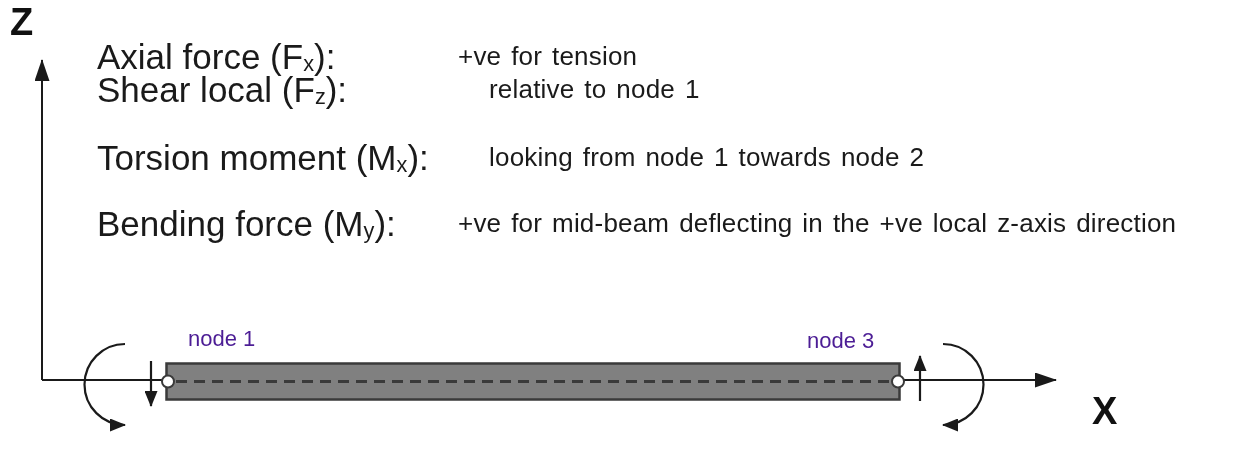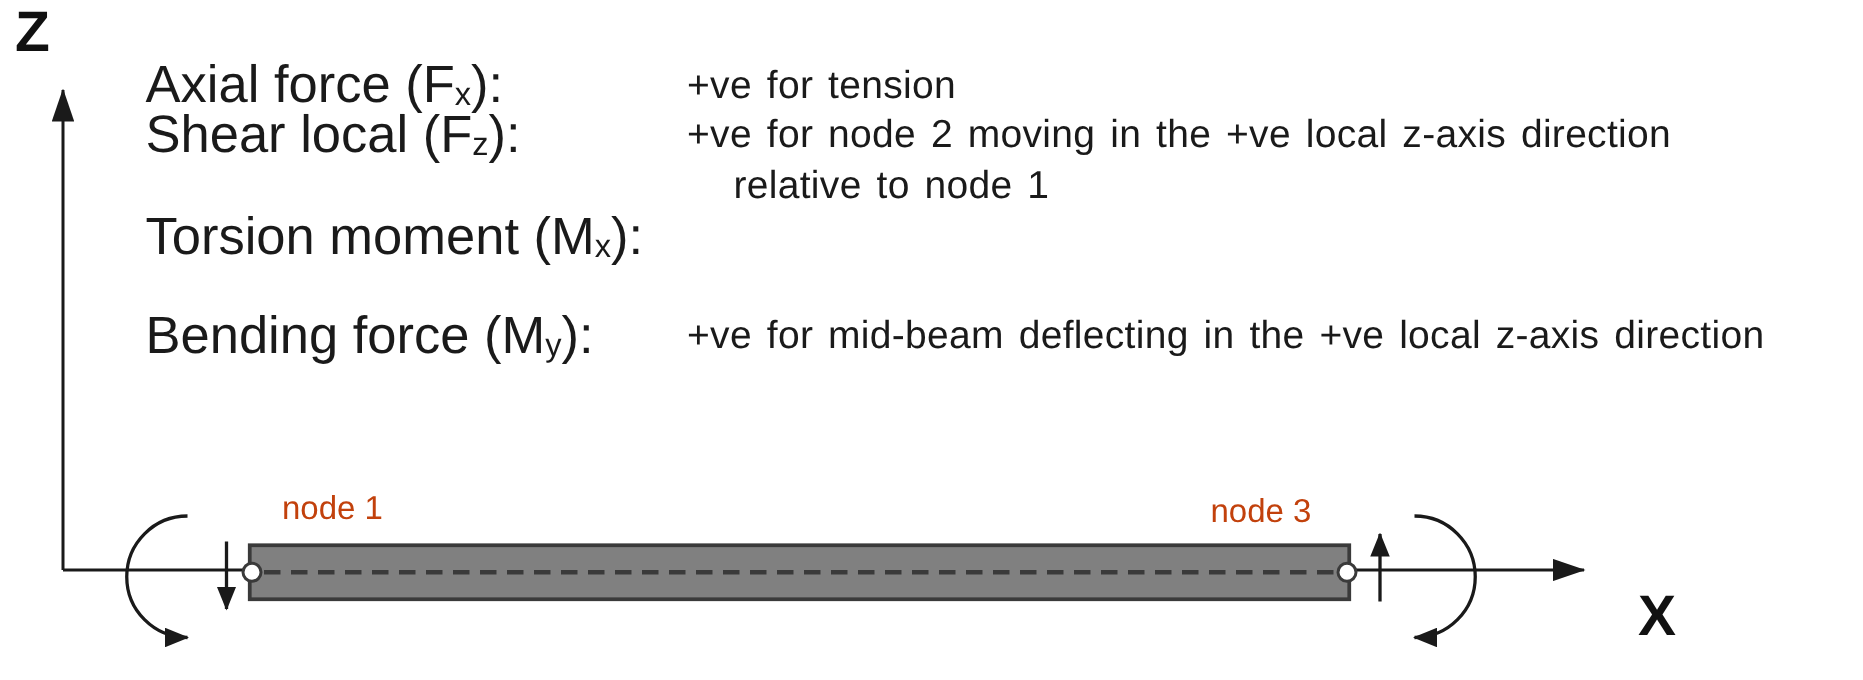--- a/index.html
+++ b/index.html
@@ -47,21 +47,21 @@
     font-size: 38px;
     font-weight: bold;
     line-height: 40px;
     color: #111;
   }
   .node-label {
     position: absolute;
     font-size: 22px;
     line-height: 24px;
     white-space: nowrap;
-    color: #c2410c;
+    color: #4c1d95;
   }
   svg.diagram { position: absolute; left: 0; top: 0; }
 </style>
 </head>
 <body>
 
 <div id="screen">
 
   <svg class="diagram" width="1242" height="453" viewBox="0 0 1242 453">
     <defs>
@@ -101,28 +101,28 @@
   <div class="entry" style="top:40px">
     <div class="term"><span>Axial force (F</span><sub>x</sub><span>):</span></div>
     <div class="desc">
       <div class="line">+ve for tension</div>
     </div>
   </div>
 
   <div class="entry" style="top:73px">
     <div class="term"><span>Shear local (F</span><sub>z</sub><span>):</span></div>
     <div class="desc">
-      <div class="line">+ve for node 2 moving in the +ve local z-axis direction</div>
       <div class="line cont">relative to node 1</div>
     </div>
   </div>
 
   <div class="entry" style="top:141px">
     <div class="term"><span>Torsion moment (M</span><sub>x</sub><span>):</span></div>
     <div class="desc">
+      <div class="line cont">looking from node 1 towards node 2</div>
     </div>
   </div>
 
   <div class="entry" style="top:207px">
     <div class="term"><span>Bending force (M</span><sub>y</sub><span>):</span></div>
     <div class="desc">
       <div class="line">+ve for mid-beam deflecting in the +ve local z-axis direction</div>
     </div>
   </div>
 

